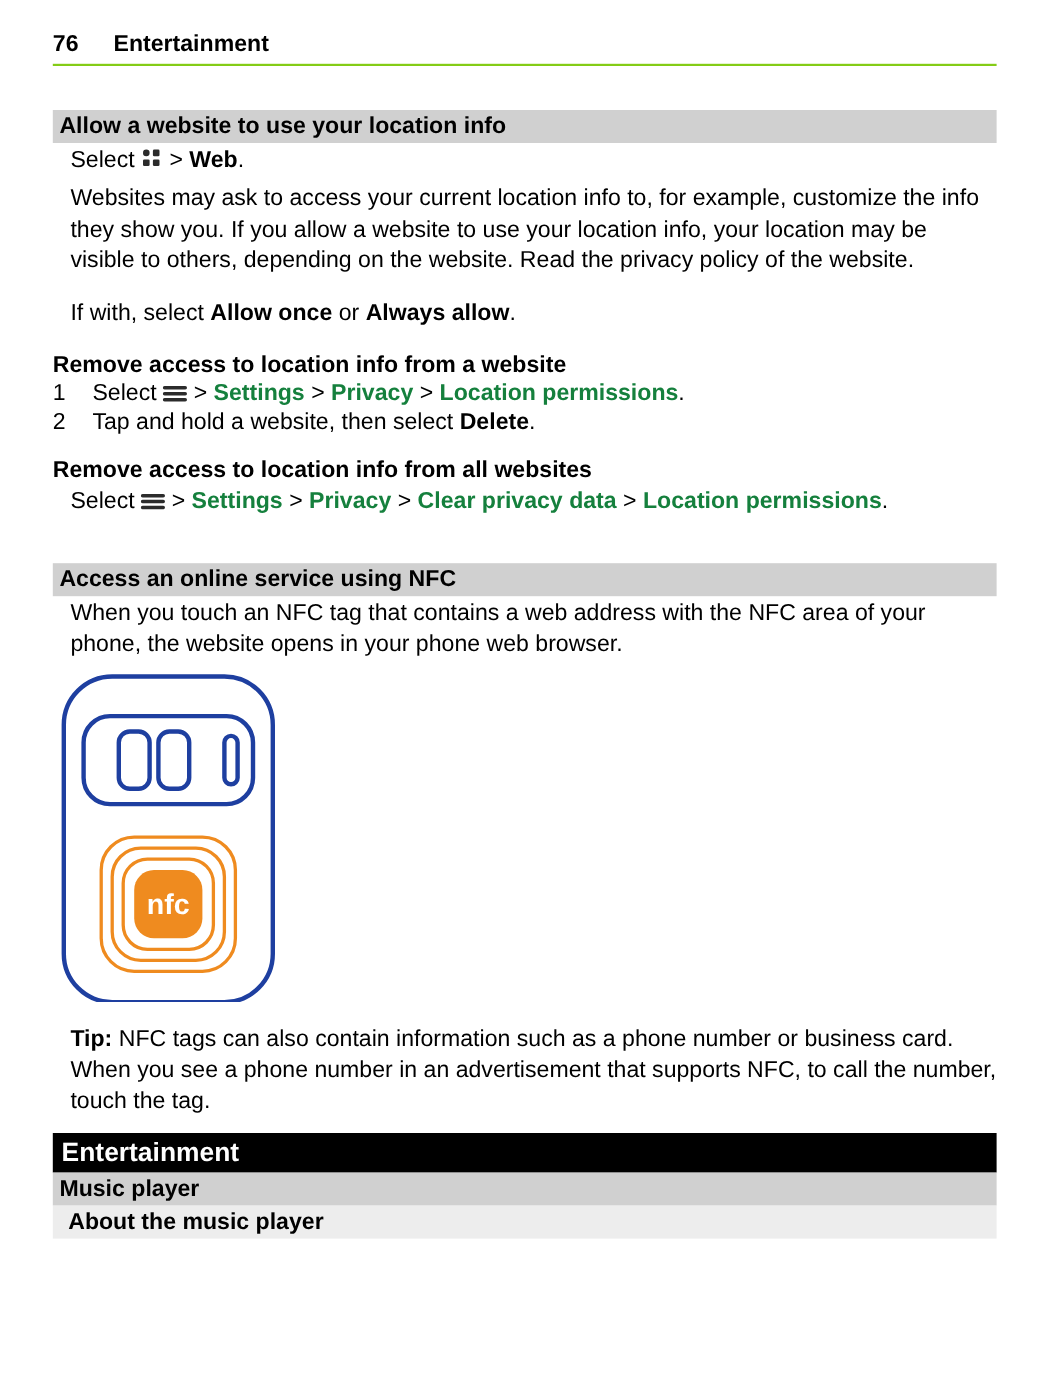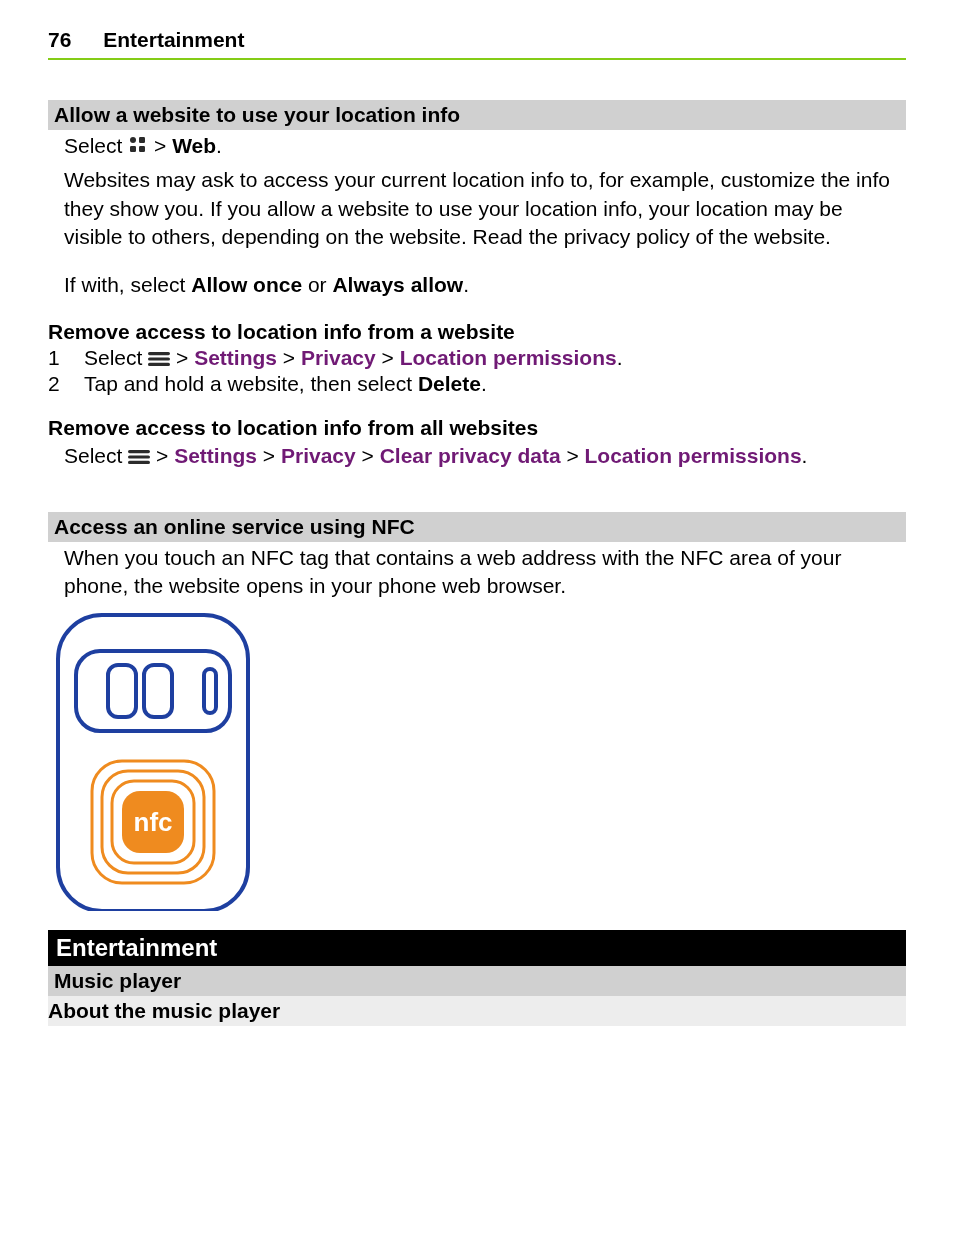--- a/index.html
+++ b/index.html
@@ -23,33 +23,33 @@
   .header-line .htitle { font-weight: 700; margin-left: 26px; }
   .grey-heading {
     background: #d0d0d0;
     font-weight: 700;
     padding: 3px 6px;
     margin-bottom: 2px;
   }
   .light-heading {
     background: #ededed;
     font-weight: 700;
-    padding: 3px 0;
+    padding: 3px 14px;
   }
   .black-heading {
     background: #000;
     color: #fff;
     font-weight: 700;
     font-size: 24px;
     padding: 4px 8px;
   }
   p { margin: 0 0 20px 16px; line-height: 1.35; }
   .tight { margin-bottom: 4px; }
   .b { font-weight: 700; }
-  .g { color: #701a75; font-weight: 700; }
+  .g { color: #15803d; font-weight: 700; }
   .subhead { font-weight: 700; margin: 0 0 2px 0; }
   ol.steps { margin: 0 0 20px 0; padding: 0; list-style: none; }
   ol.steps li { display: flex; }
   ol.steps li .num { width: 36px; flex: 0 0 36px; }
   .icon-apps, .icon-menu { display: inline-block; vertical-align: -2px; }
   .phone-wrap { text-align: left; margin: 10px 0 14px 0; }
   .music-row { display: flex; align-items: center; gap: 10px; margin-top: 14px; }
   .music-badge {
     width: 40px; height: 40px; border-radius: 9px;
     background: #c60f91; display: flex; align-items: center; justify-content: center;
@@ -146,19 +146,22 @@
       <g>
         <rect x="44" y="150" width="122" height="122" rx="30" fill="none" stroke="#ef8b1f" stroke-width="3"></rect>
         <rect x="54" y="160" width="102" height="102" rx="26" fill="none" stroke="#ef8b1f" stroke-width="3"></rect>
         <rect x="64" y="170" width="82" height="82" rx="22" fill="none" stroke="#ef8b1f" stroke-width="3"></rect>
         <rect x="74" y="180" width="62" height="62" rx="18" fill="#ef8b1f"></rect>
         <text x="105" y="220" text-anchor="middle" font-family="Arial" font-weight="700" font-size="26" fill="#fff">nfc</text>
       </g>
     </svg>
   </div>
 
+  <p style="margin-bottom:14px;">
+    <span class="b">Tip:</span><span> NFC tags can also contain information such as a phone number or business card. When you see a phone number in an advertisement that supports NFC, to call the number, touch the tag.</span>
+  </p>
 
   <div class="black-heading">Entertainment</div>
   <div class="grey-heading" style="margin-bottom:0;">Music player</div>
   <div class="light-heading">About the music player</div>
 
 
 </div>
 
 </body></html>

